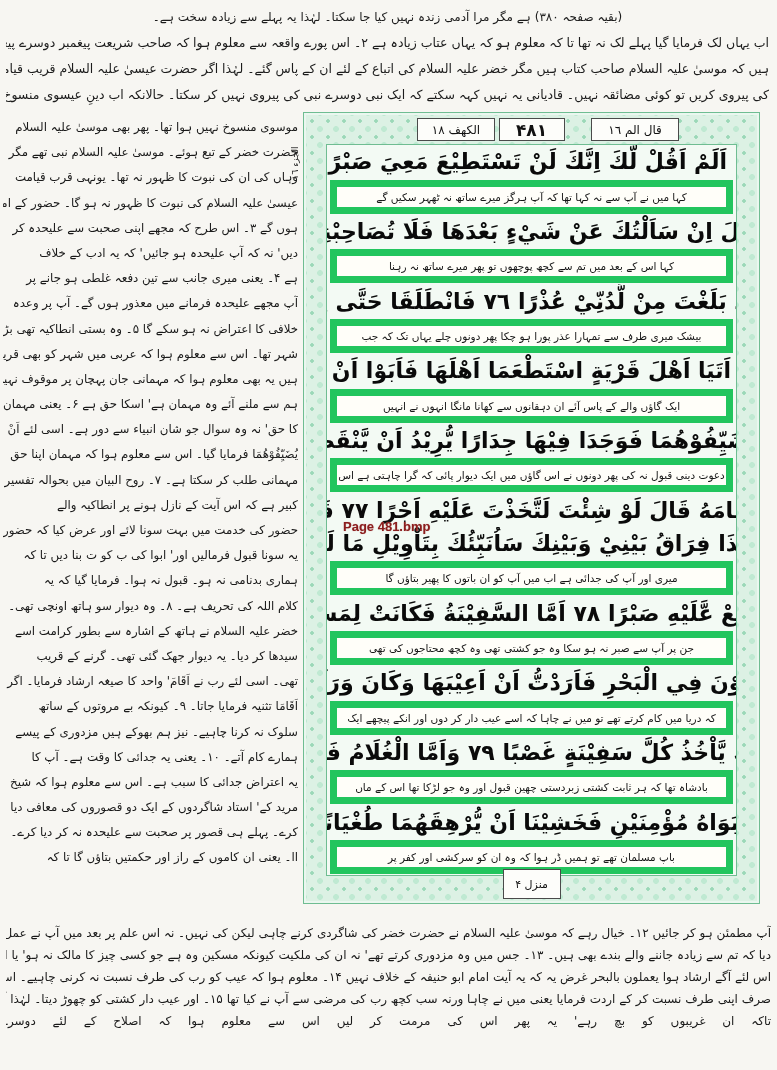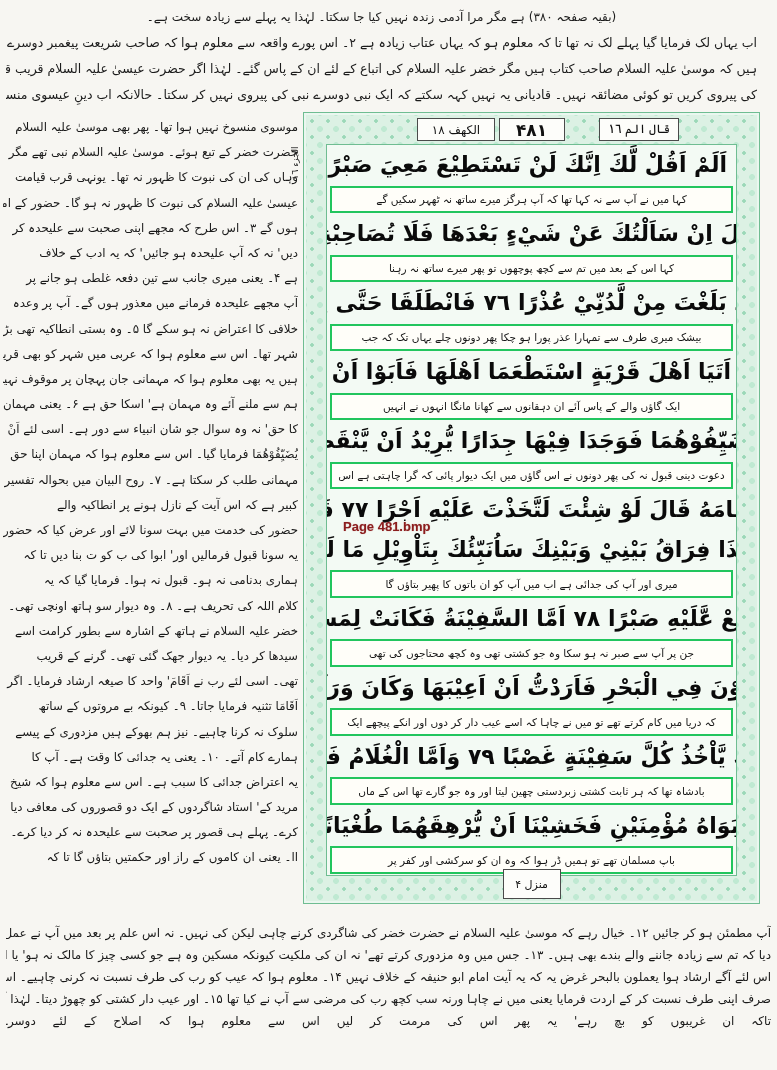--- a/index.html
+++ b/index.html
@@ -7,21 +7,21 @@
   body {
     position:relative;
     background:#f7f6f2;
     font-family:"DejaVu Sans", sans-serif;
     color:#151515;
     overflow:hidden;
   }
   .urdu { direction:rtl; unicode-bidi:embed; }
 
   
-  .top-block { position:absolute; top:4px; right:20px; left:6px; }
+  .top-block { position:absolute; top:4px; right:8px; left:6px; }
   .t-line {
     height:26px; line-height:26px; font-size:12.5px;
     white-space:nowrap; overflow:hidden; text-align:right; color:#1c1c1c;
   }
   .t-line.centered { text-align:center; font-size:12px; }
 
   
   .left-col { position:absolute; top:115px; left:3px; width:295px; }
   .l-line {
     height:25.2px; line-height:25.2px; font-size:11.8px;
@@ -55,34 +55,34 @@
     display:flex; flex-direction:column; overflow:hidden;
   }
   .arabic-line {
     flex:42 0 0; min-height:0;
     display:flex; align-items:center; justify-content:center;
     direction:rtl; font-weight:bold; font-size:22px; color:#0a0a0a;
     white-space:nowrap; overflow:hidden; letter-spacing:0;
   }
   .urdu-strip {
     flex:25 0 0; min-height:0; margin:1px 3px;
-    background:#fffef9; border:2px solid #22c55e;
+    background:#fffef9; border:7px solid #22c55e;
     display:flex; align-items:center; justify-content:center;
     direction:rtl; font-size:10.5px; color:#161616;
     white-space:nowrap; overflow:hidden;
   }
 
   
   .hdr-box {
     position:absolute; top:5px; height:23px;
     background:#fdfdfa; border:1px solid #4a4a4a;
     display:flex; align-items:center; justify-content:center;
     font-size:12px; direction:rtl; color:#111; white-space:nowrap; overflow:hidden;
   }
-  .box-juz   { right:80px;  width:80px;font-family:Liberation Serif, serif; }
+  .box-juz   { right:80px;  width:88px; }
   .box-page  { left:50%; transform:translateX(-50%); width:66px; font-size:17px; font-weight:bold; }
   .box-surah { left:85px;  width:78px;margin-left:28px; }
 
   
   .manzil-box {
     position:absolute; bottom:4px; left:50%; transform:translateX(-50%);
     width:58px; height:30px;
     background:#fdfdfa; border:1px solid #4a4a4a;
     display:flex; align-items:center; justify-content:center;
     font-size:11px; direction:rtl; color:#111;
@@ -167,21 +167,21 @@
     <div class="arabic-line">يُّضَيِّفُوْهُمَا فَوَجَدَا فِيْهَا جِدَارًا يُّرِيْدُ اَنْ يَّنْقَضَّ</div>
     <div class="urdu-strip">دعوت دینی قبول نہ کی پھر دونوں نے اس گاؤں میں ایک دیوار پائی کہ گرا چاہتی ہے اس</div>
     <div class="arabic-line">فَاَقَامَهُ قَالَ لَوْ شِئْتَ لَتَّخَذْتَ عَلَيْهِ اَجْرًا ٧٧ قَالَ</div>
     <div class="arabic-line">هٰذَا فِرَاقُ بَيْنِيْ وَبَيْنِكَ سَاُنَبِّئُكَ بِتَاْوِيْلِ مَا لَمْ</div>
     <div class="urdu-strip">میری اور آپ کی جدائی ہے اب میں آپ کو ان باتوں کا پھیر بتاؤں گا</div>
     <div class="arabic-line">تَسْتَطِعْ عَّلَيْهِ صَبْرًا ٧٨ اَمَّا السَّفِيْنَةُ فَكَانَتْ لِمَسَاكِيْنَ</div>
     <div class="urdu-strip">جن پر آپ سے صبر نہ ہو سکا وہ جو کشتی تھی وہ کچھ محتاجوں کی تھی</div>
     <div class="arabic-line">يَعْمَلُوْنَ فِي الْبَحْرِ فَاَرَدْتُّ اَنْ اَعِيْبَهَا وَكَانَ وَرَآءَهُمْ</div>
     <div class="urdu-strip">کہ دریا میں کام کرتے تھے تو میں نے چاہا کہ اسے عیب دار کر دوں اور انکے پیچھے ایک</div>
     <div class="arabic-line">مَّلِكٌ يَّاْخُذُ كُلَّ سَفِيْنَةٍ غَصْبًا ٧٩ وَاَمَّا الْغُلَامُ فَكَانَ</div>
-    <div class="urdu-strip">بادشاہ تھا کہ ہر ثابت کشتی زبردستی چھین لیتا اور وہ جو گارے تھا اس کے ماں</div>
+    <div class="urdu-strip">بادشاہ تھا کہ ہر ثابت کشتی زبردستی چھین قبول اور وہ جو لڑکا تھا اس کے ماں</div>
     <div class="arabic-line">اَبَوَاهُ مُؤْمِنَيْنِ فَخَشِيْنَا اَنْ يُّرْهِقَهُمَا طُغْيَانًا</div>
     <div class="urdu-strip">باپ مسلمان تھے تو ہمیں ڈر ہوا کہ وہ ان کو سرکشی اور کفر پر</div>
   </div>
 
   <div class="manzil-box">منزل ۴</div>
 </div>
 
 <div class="watermark">Page 481.bmp</div>
 
 <div class="bottom-block urdu">

